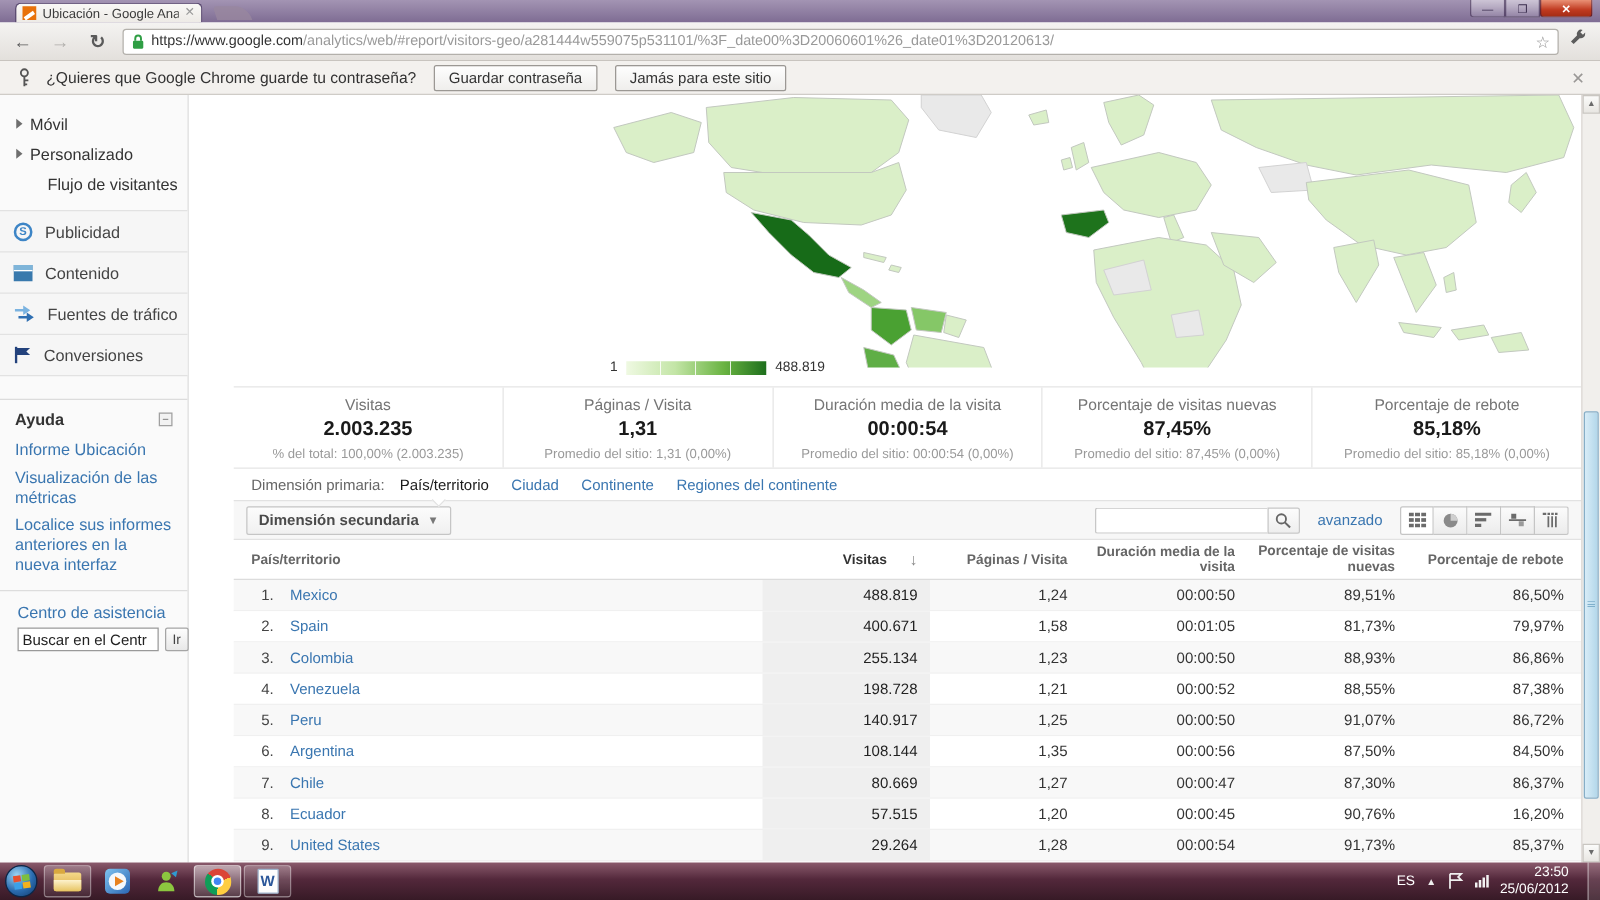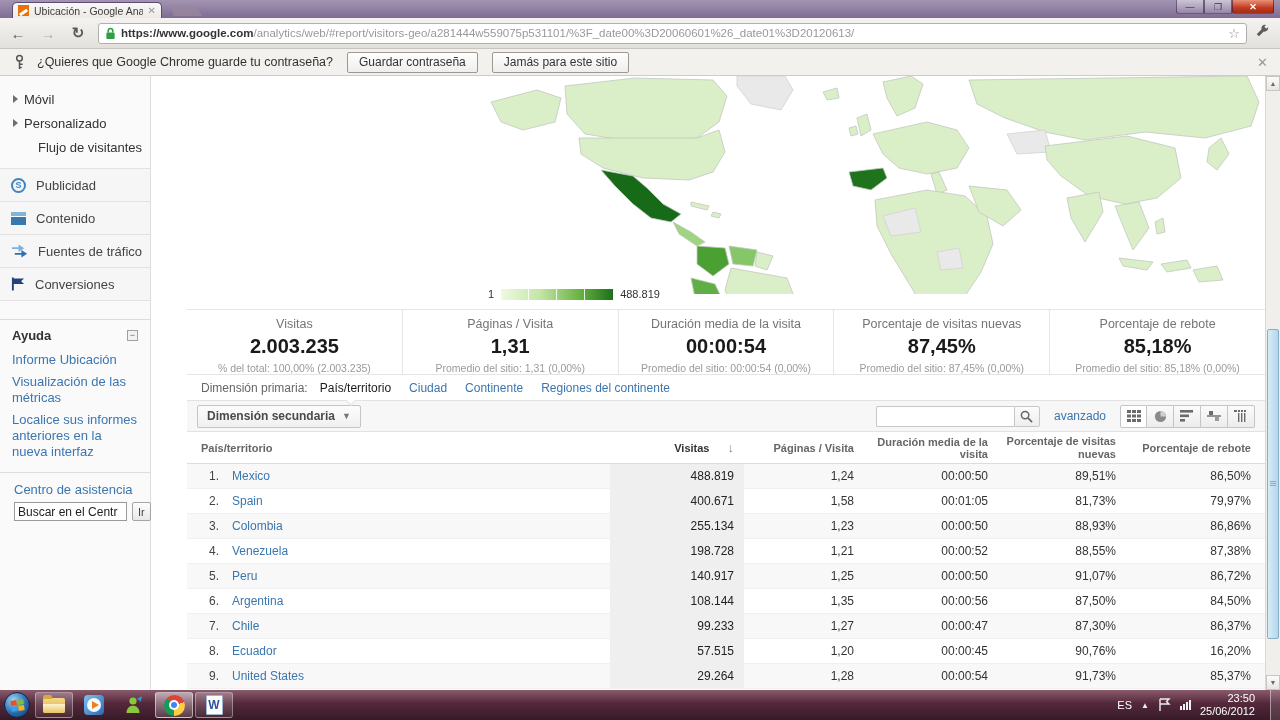--- a/index.html
+++ b/index.html
@@ -29,21 +29,21 @@
 
   .navbar { position:absolute; top:18px; left:0; width:1280px; height:31px;
     background:linear-gradient(#f4f3f1,#e3e0dc); border-bottom:1px solid #c8c4bf;
     display:flex; align-items:center; }
   .navbtn { width:24px; height:22px; display:flex; align-items:center; justify-content:center;
     font-size:15px; font-weight:bold; color:#5a5a5a; margin-left:6px; }
   .navbtn.disabled { color:#b0aeab; }
   .urlbar { flex:1; height:21px; margin:0 8px; background:#fff; border:1px solid #b3b0ab;
     border-radius:3px; display:flex; align-items:center; padding:0 6px; gap:5px; }
   .url-text { flex:1; font-size:11.5px; color:#999; white-space:nowrap; overflow:hidden; }
-  .url-text b { color:#333; font-weight:bold;text-align:center; }
+  .url-text b { color:#333; font-weight:normal;text-align:center; }
   .star { color:#909090; font-size:13px; }
   .wrench { margin-right:10px; }
 
   .pwdbar { position:absolute; top:49px; left:0; width:1280px; height:27px;
     background:#f3f1ee; border-bottom:1px solid #cfccc7; display:flex; align-items:center; }
   .pwd-msg { font-size:12.5px; color:#333; margin-left:10px; }
   .pwd-btn { margin-left:14px; height:21px; padding:0 11px; font-size:12px; color:#333;
     background:linear-gradient(#fefefe,#efeeec); border:1px solid #9b9894; border-radius:2px;
     display:flex; align-items:center; }
   .pwd-close { margin-left:auto; margin-right:12px; color:#9a9896; font-size:13px; }
@@ -92,21 +92,21 @@
     background:
       linear-gradient(90deg, transparent 0 27px, rgba(255,255,255,.85) 27px 28px, transparent 28px 55px,
         rgba(255,255,255,.85) 55px 56px, transparent 56px 83px, rgba(255,255,255,.85) 83px 84px, transparent 84px),
       linear-gradient(90deg,#eff9e2,#c3e5a6 35%,#69b341 70%,#1e6f1d); }
 
   .metrics { position:absolute; top:233px; left:0; width:1078px; height:66px; display:flex;
     border-top:1px solid #e5e5e5; border-bottom:1px solid #e5e5e5; }
   .metric { flex:1; border-right:1px solid #e5e5e5; text-align:center; padding-top:7px; }
   .metric:last-child { border-right:none; }
   .m-title { font-size:12.5px; color:#757575; }
-  .m-value { font-size:20px; font-weight:bold; color:#1a1a1a; margin-top:4px; }
+  .m-value { font-size:16px; font-weight:bold; color:#1a1a1a; margin-top:4px; }
   .m-sub { font-size:10.5px; color:#9a9a9a; margin-top:4px; }
 
   .dimrow { position:absolute; top:299px; left:0; width:1078px; height:25px;
     display:flex; align-items:center; padding-left:14px; font-size:12px; gap:18px; }
   .dim-label { color:#666; margin-right:-6px; }
   .dim-selected { color:#1a1a1a; }
 
   .toolbar2 { position:absolute; top:324px; left:0; width:1078px; height:32px; background:#f7f7f7;
     border-top:1px solid #e2e2e2; border-bottom:1px solid #e2e2e2;
     display:flex; align-items:center; padding:0 10px; }
@@ -548,21 +548,21 @@
     <div class="c-dur">00:00:56</div>
     <div class="c-new">87,50%</div>
     <div class="c-bounce">84,50%</div>
   </div>
 
   <div class="trow odd">
     <div class="c-country">
       <span class="rank">7.</span>
       <a class="link cname">Chile</a>
     </div>
-    <div class="c-visits">99.233</div>
+    <div class="c-visits">80.669</div>
     <div class="c-pages">1,27</div>
     <div class="c-dur">00:00:47</div>
     <div class="c-new">87,30%</div>
     <div class="c-bounce">86,37%</div>
   </div>
 
   <div class="trow">
     <div class="c-country">
       <span class="rank">8.</span>
       <a class="link cname">Ecuador</a>

